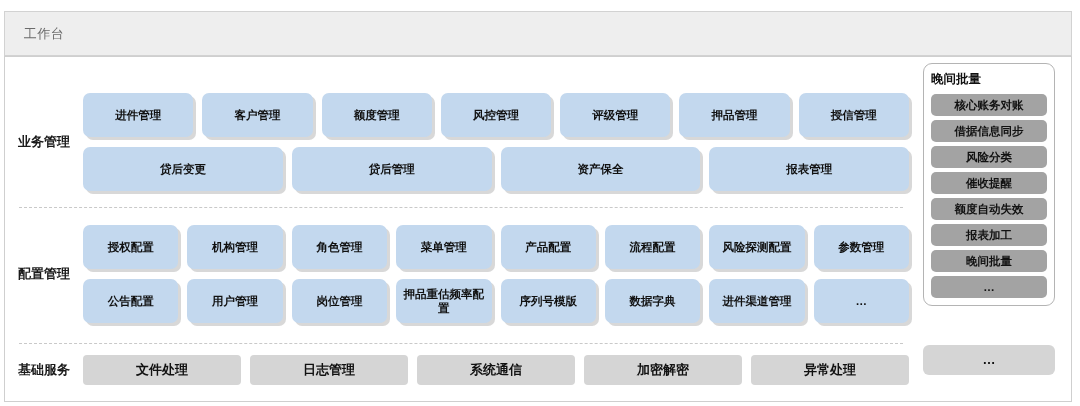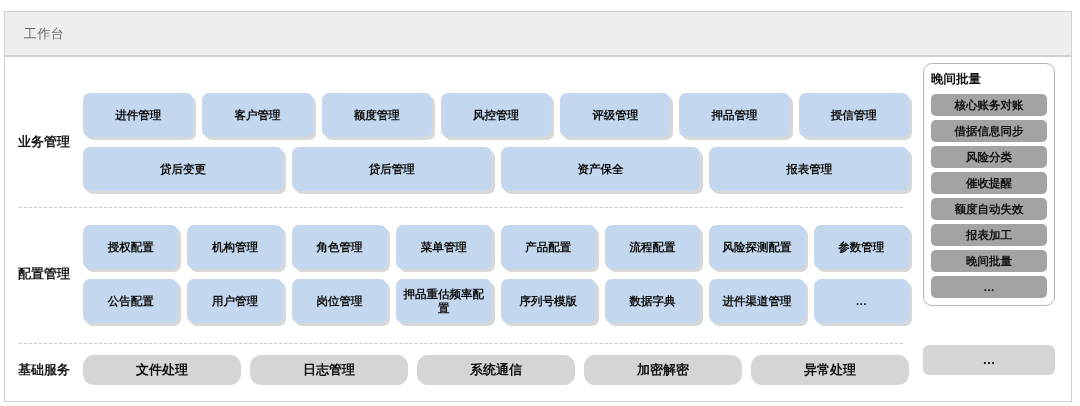--- a/index.html
+++ b/index.html
@@ -127,21 +127,21 @@
     box-sizing: border-box;
     padding: 8px 3px;
     position: relative;
   }
   .card.blue {
     background: #c3d8ee;
     box-shadow: 3px 3px 0 0 #d8d8d8;
   }
   .card.basic {
     height: 30px;
-    border-radius: 11px;
+    border-radius: 4px;
     font-size: 13px;
     background: #d5d5d5;
     box-shadow: none;
   }
 
   
   .divider {
     position: absolute;
     left: 14px;
     width: 884px;

